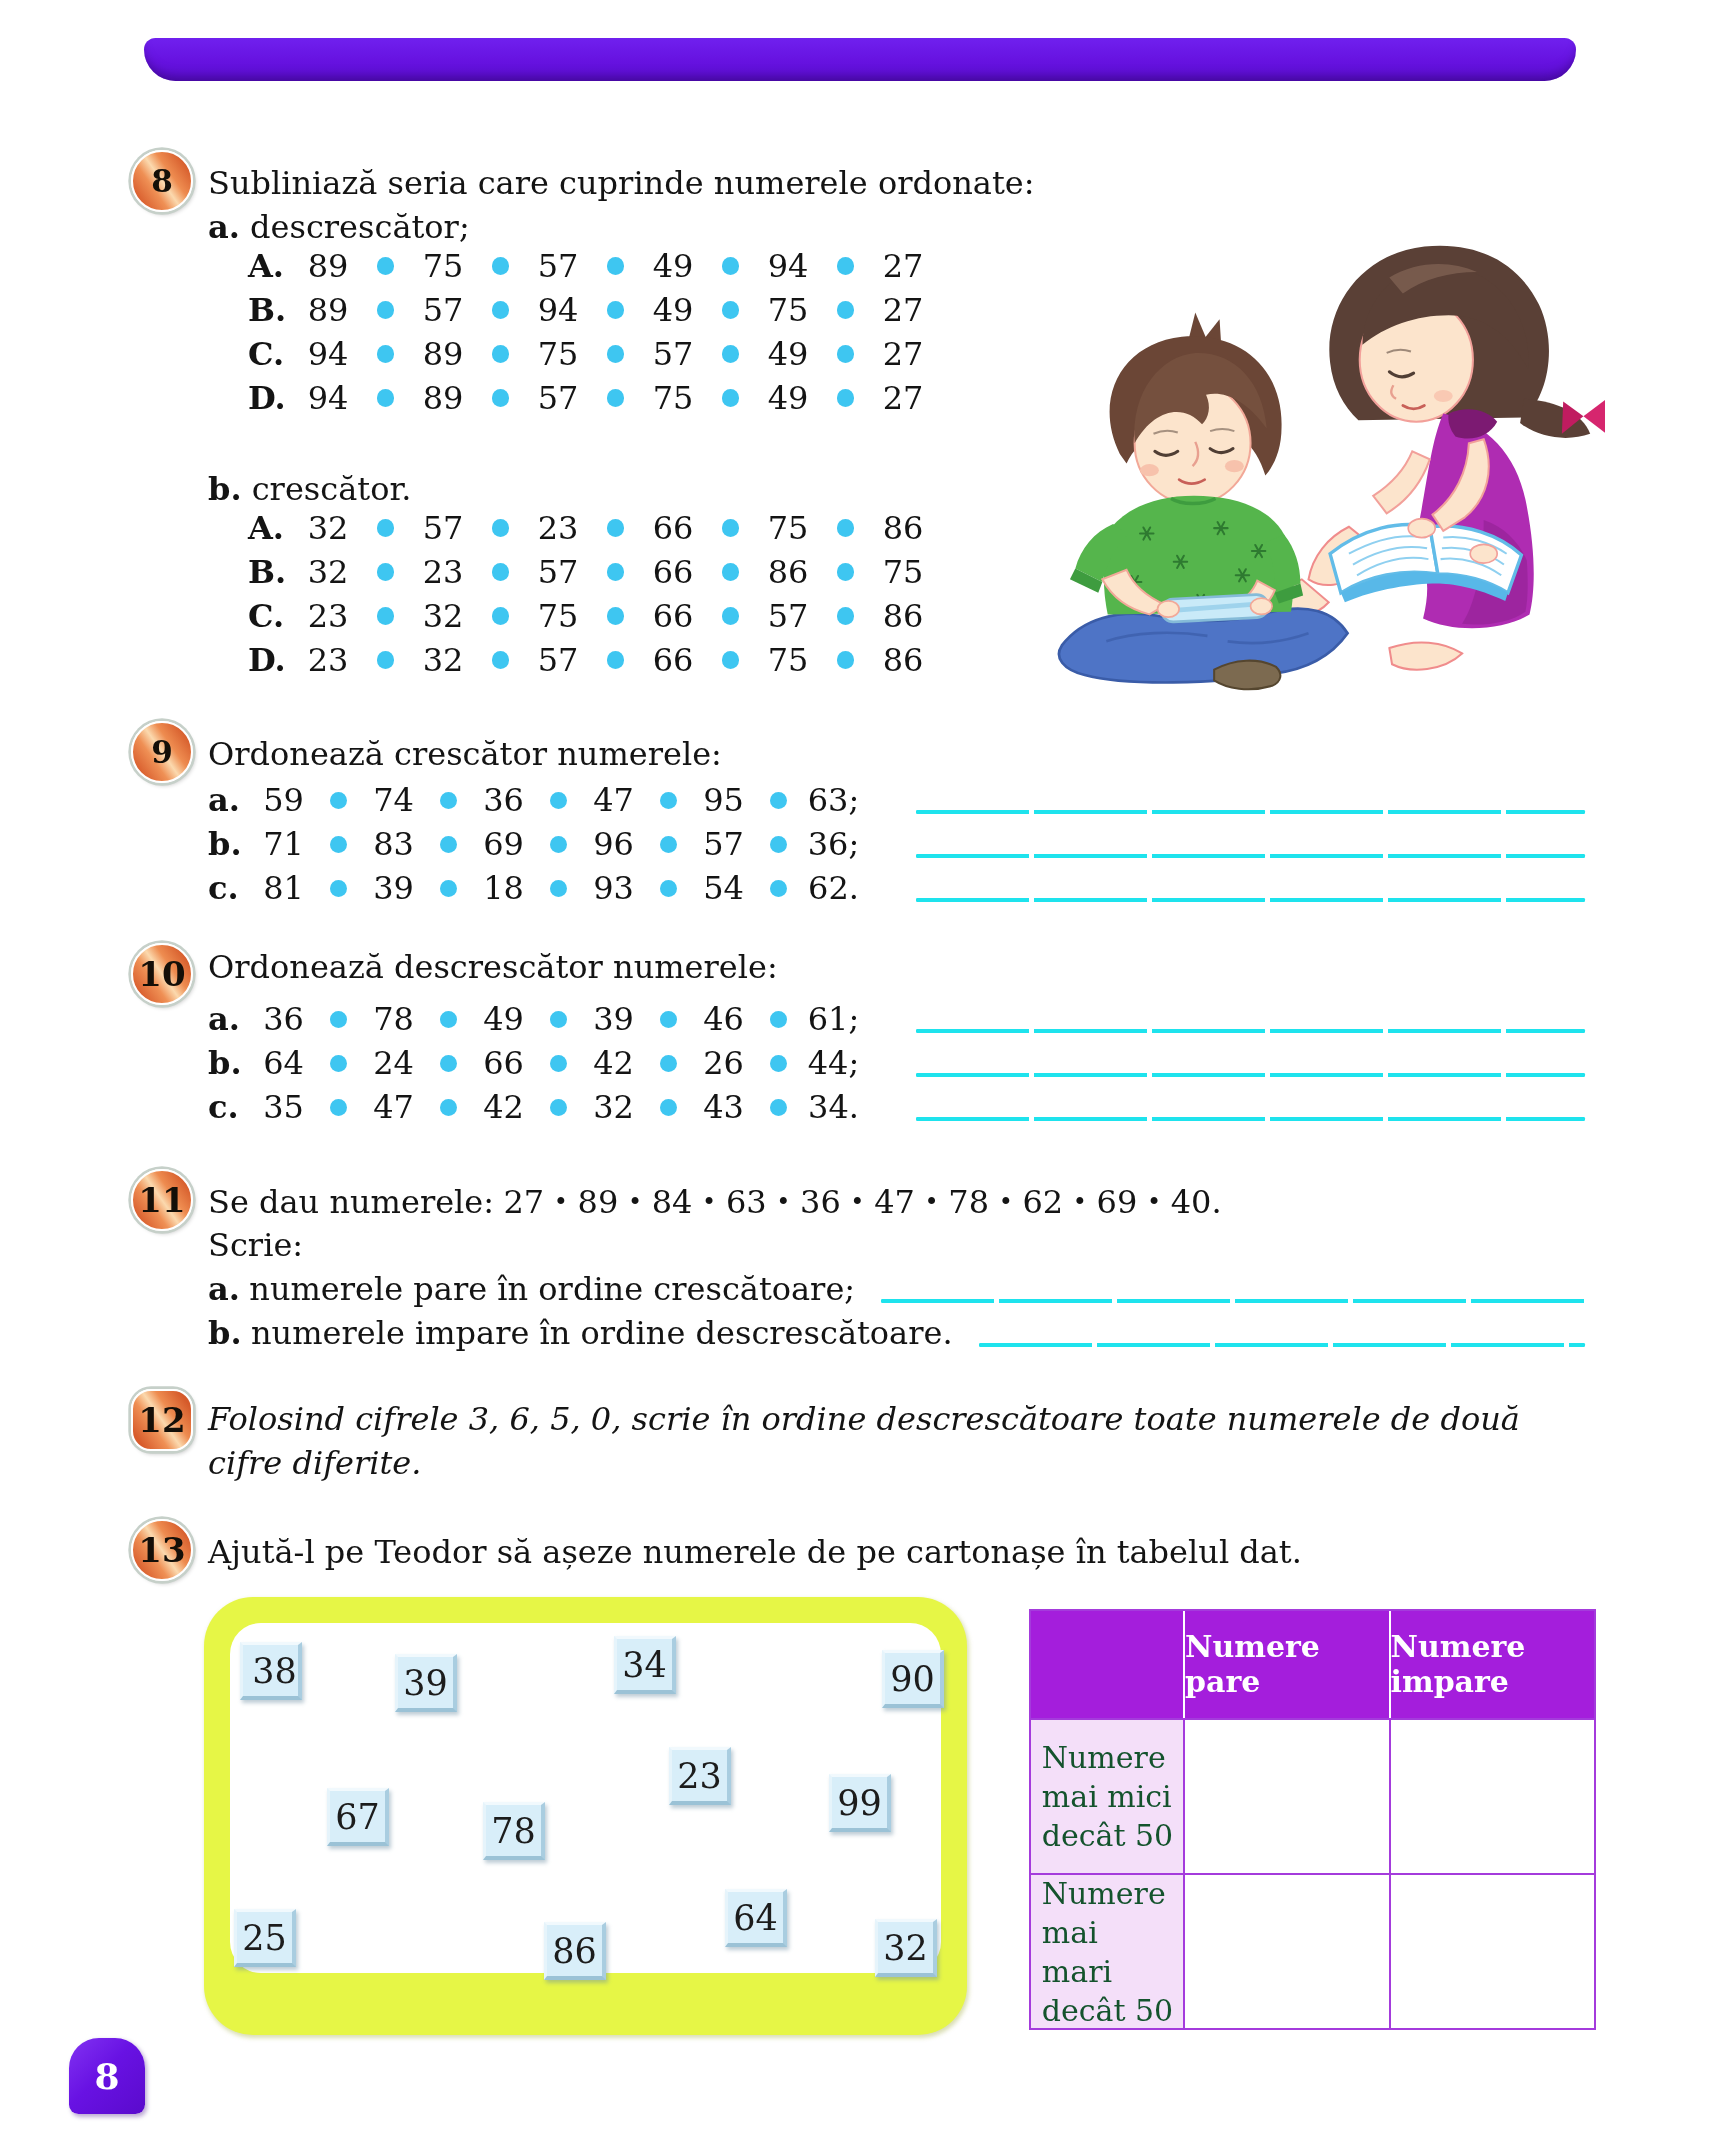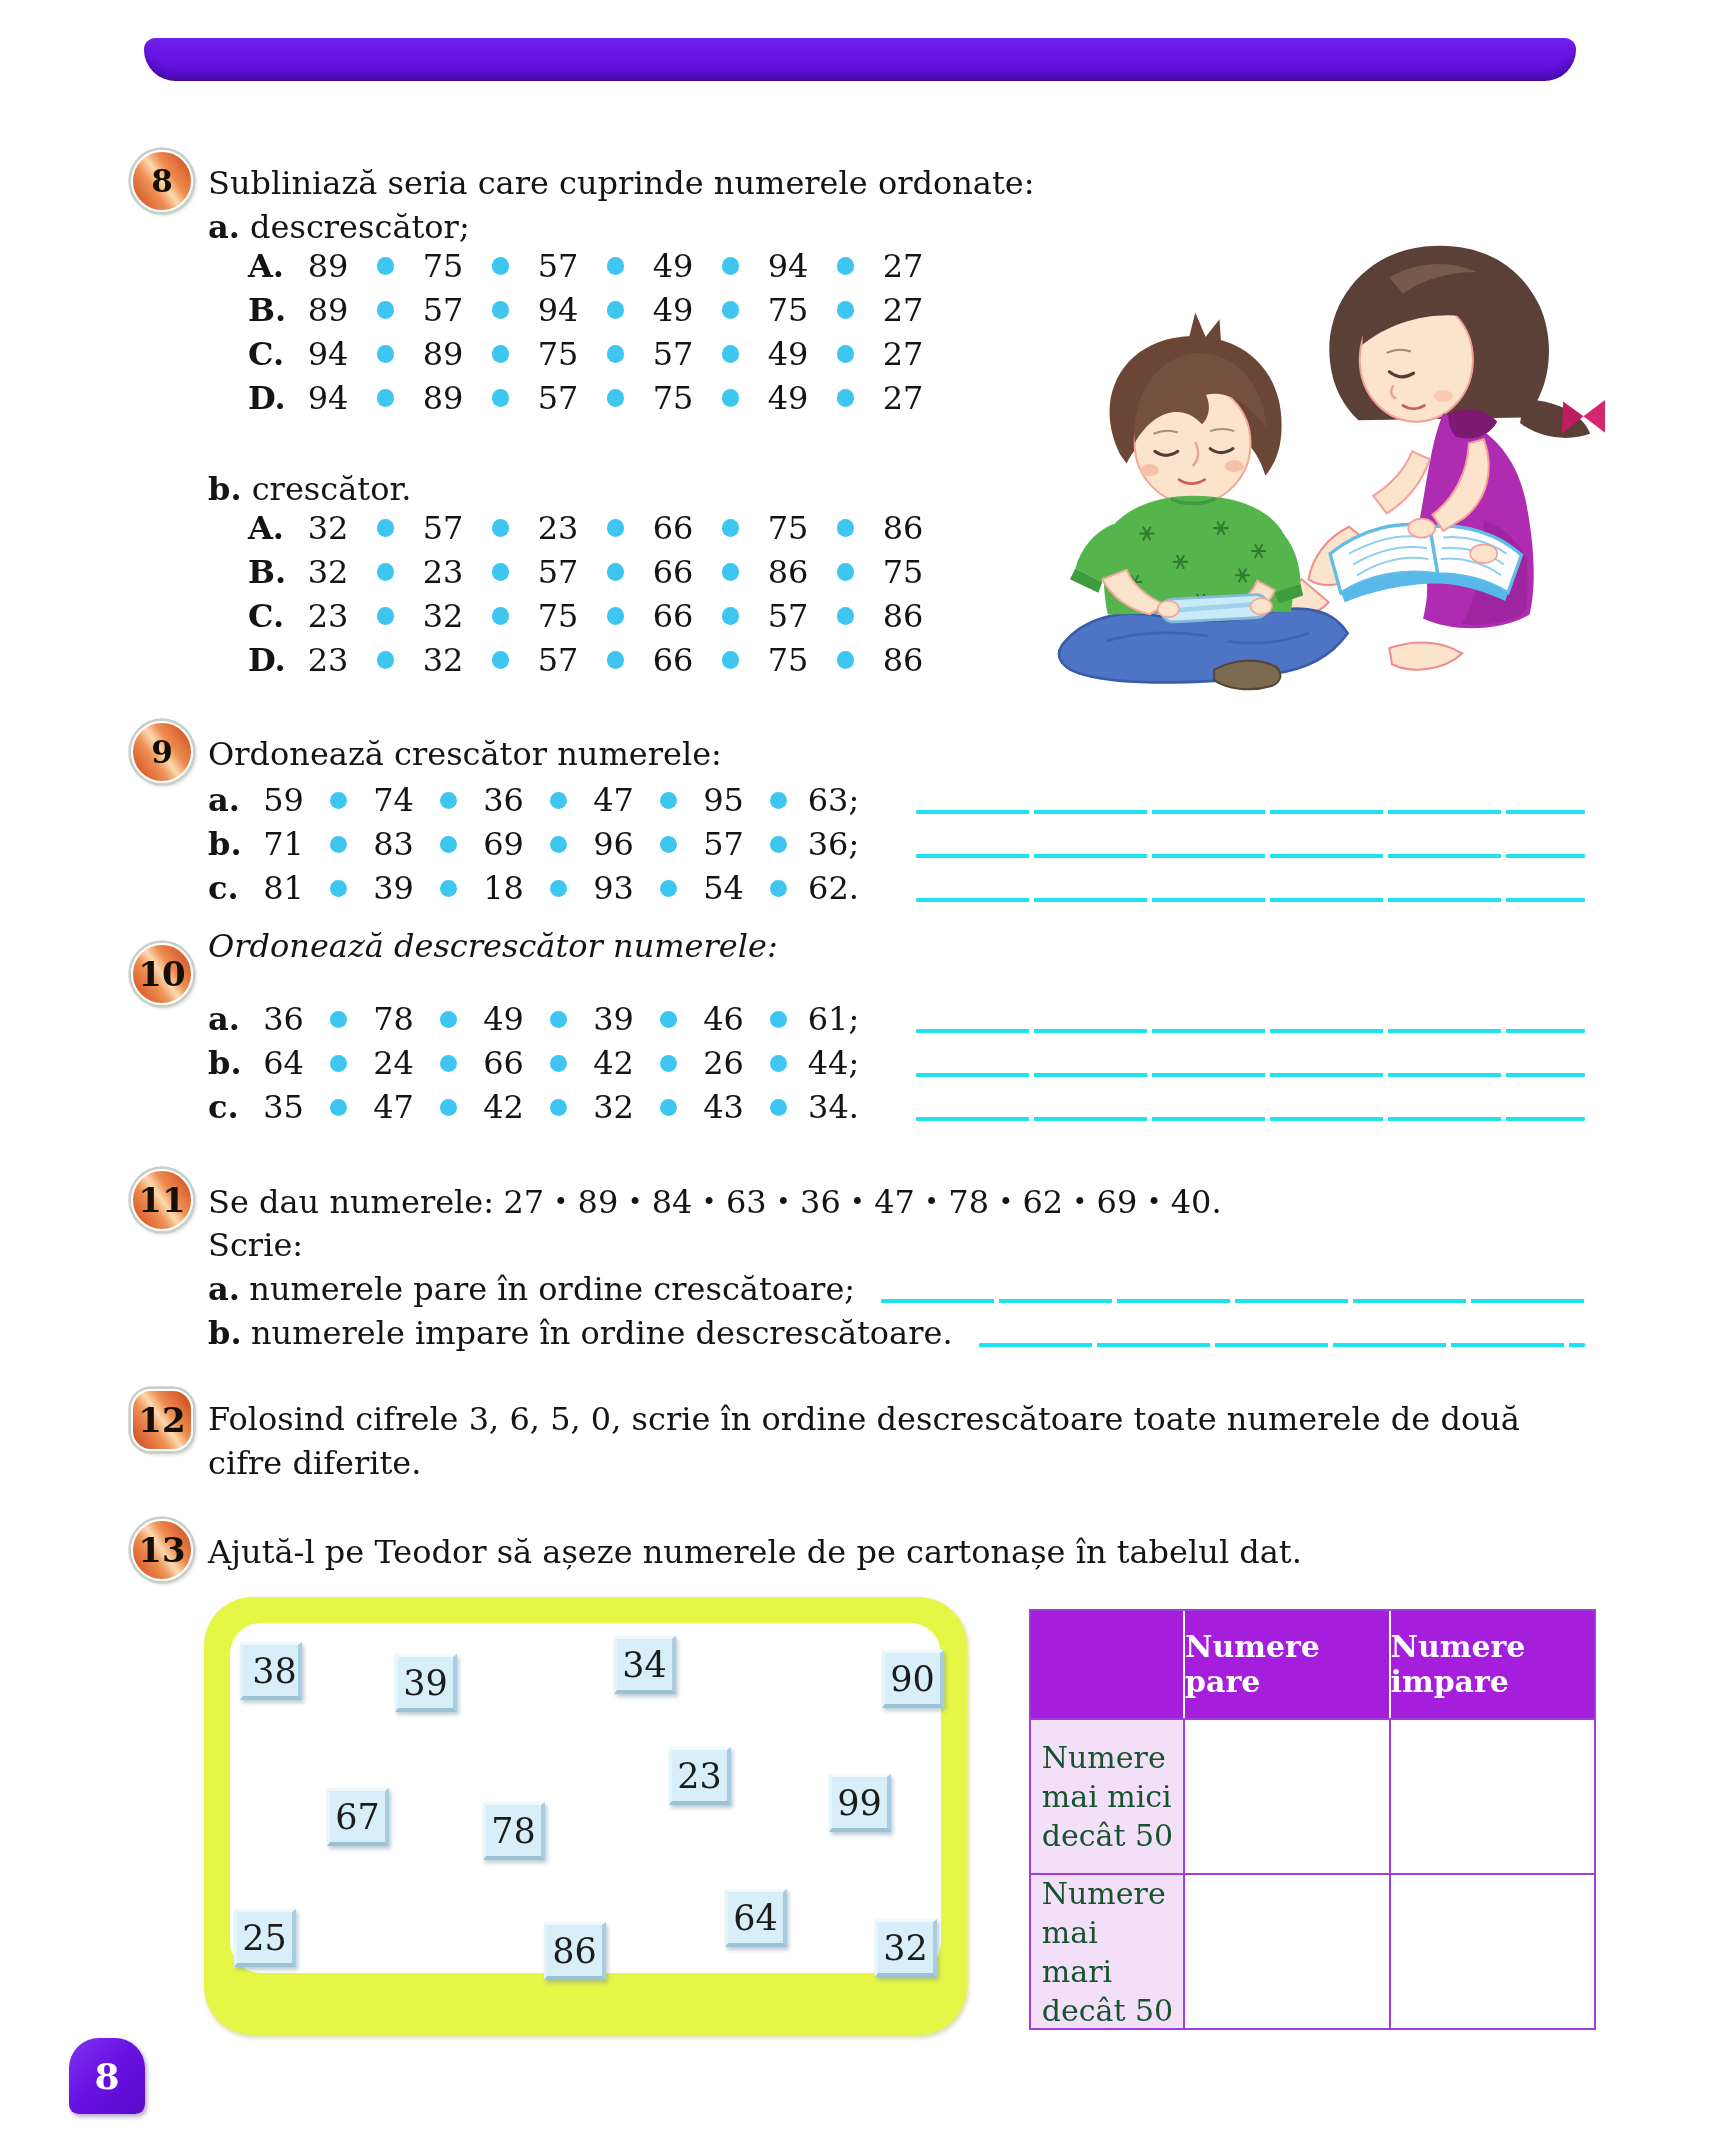--- a/index.html
+++ b/index.html
@@ -460,21 +460,21 @@
         <i class="dot"></i>
       </span>
       <span class="ncell">62.</span>
       <span class="uline"></span>
     </div>
   </div>
 
 <div class="abs badge two" style="left:131px;top:943px;">
     <span>10</span>
   </div>
-<div class="line" style="top:924px;font-style:italic;">Ordonează descrescător numerele:</div>
+<div class="line" style="top:945px;">Ordonează descrescător numerele:</div>
 <div id="ex10-rows" class="rows" style="left:208px;top:997px;width:1377px;">
     <div class="srow s9">
       <span class="slab">a.</span>
       <span class="ncell">36</span>
       <span class="dcell">
         <i class="dot"></i>
       </span>
       <span class="ncell">78</span>
       <span class="dcell">
         <i class="dot"></i>
@@ -560,21 +560,21 @@
     <div class="irow">
       <span class="slab">b.</span>
       <span class="itext">numerele impare în ordine descrescătoare.</span>
       <span class="uline"></span>
     </div>
   </div>
 
 <div class="abs badge two" style="left:131px;top:1389px;border-radius:20px;">
     <span>12</span>
   </div>
-<div class="line wrap" style="top:1397px;width:1389px;">Folosind cifrele 3, 6, 5, 0, scrie în ordine descrescătoare toate numerele de două cifre diferite.</div>
+<div class="line wrap" style="top:1397px;width:1389px;font-style:italic;">Folosind cifrele 3, 6, 5, 0, scrie în ordine descrescătoare toate numerele de două cifre diferite.</div>
 
 <div class="abs badge two" style="left:131px;top:1519px;">
     <span>13</span>
   </div>
 <div class="line" style="top:1530px;">Ajută-l pe Teodor să așeze numerele de pe cartonașe în tabelul dat.</div>
 
 <div class="abs cardbox">
   <div class="inner"></div>
   <div id="cards-layer" style="position:absolute;left:0;top:0;right:0;bottom:0;">
       <div class="card" style="left: 36px; top: 45px; padding-left: 8px;">38</div>

